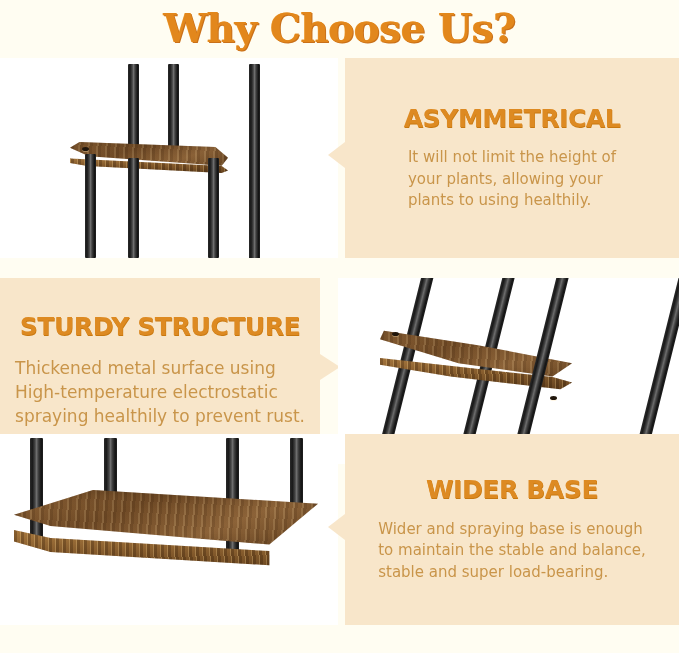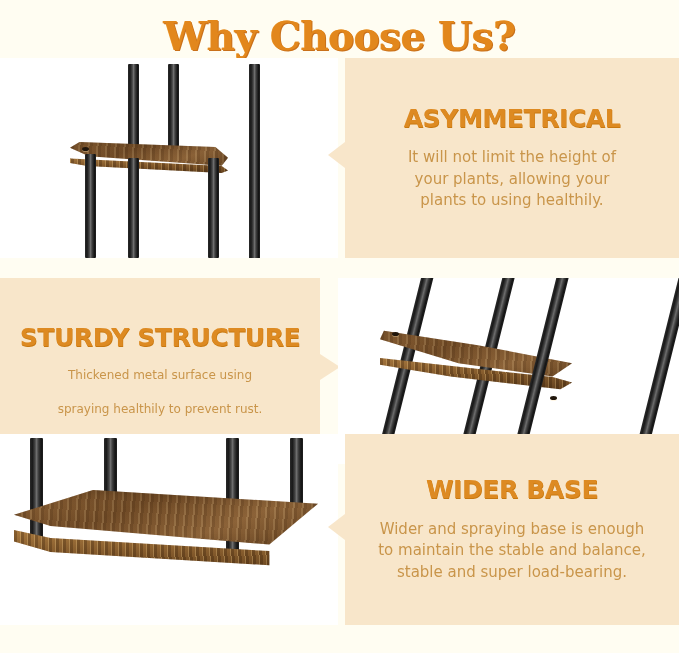--- a/index.html
+++ b/index.html
@@ -19,21 +19,21 @@
   }
 
   
   .title-bar {
     position: absolute;
     left: 0;
     top: 0;
     width: 679px;
     height: 56px;
     display: flex;
-    align-items: flex-end;
+    align-items: center;
     justify-content: center;
   }
   .title-text {
     font-family: "DejaVu Serif", "Liberation Serif", serif;
     font-weight: bold;
     font-size: 39px;
     line-height: 1;
     letter-spacing: -0.5px;
     color: #e2871c;
     text-shadow: 1px 1px 0 #c9701a, -0.5px -0.5px 0 #f0a33d;
@@ -109,24 +109,23 @@
     color: #dd8a22;
     text-align: center;
     margin: 0 0 14px 0;
     text-shadow: 0.5px 0.5px 0 #c8780f;
   }
   .panel-body {
     font-family: "DejaVu Sans", "Liberation Sans", sans-serif;
     font-size: 15px;
     line-height: 1.42;
     color: #c9954a;
-    text-align: center;
     margin: 0;
   }
-  .panel-body.wide { font-size: 12px; }
+  .panel-body.wide { font-size: 17px; }
 
   
   .stage { position: absolute; inset: 0; }
 
   
   .pole {
     position: absolute;
     background: linear-gradient(to right,
         #2a2a2a 0%, #191919 18%, #444 38%, #6d6d6d 50%,
         #3c3c3c 66%, #141414 86%, #202020 100%);
@@ -265,21 +264,21 @@
 
   <div class="row row-2">
 
     <div class="text-cell w-left-panel">
       <div class="notch notch-right"></div>
       <h2 class="panel-heading">
         <span>STURDY STRUCTURE</span>
       </h2>
       <p class="panel-body wide">
         <span>Thickened metal surface using</span><br>
-        <br>
+        <span>High-temperature electrostatic</span><br>
         <span>spraying healthily to prevent rust.</span>
       </p>
     </div>
 
     <div class="photo-cell w-right-photo p2">
       <div class="stage">
         <div class="pole pole-a tilt"></div>
         <div class="pole pole-d tilt"></div>
         <div class="pole pole-b tilt"></div>
         <div class="wood-edge tray-edge"></div>

